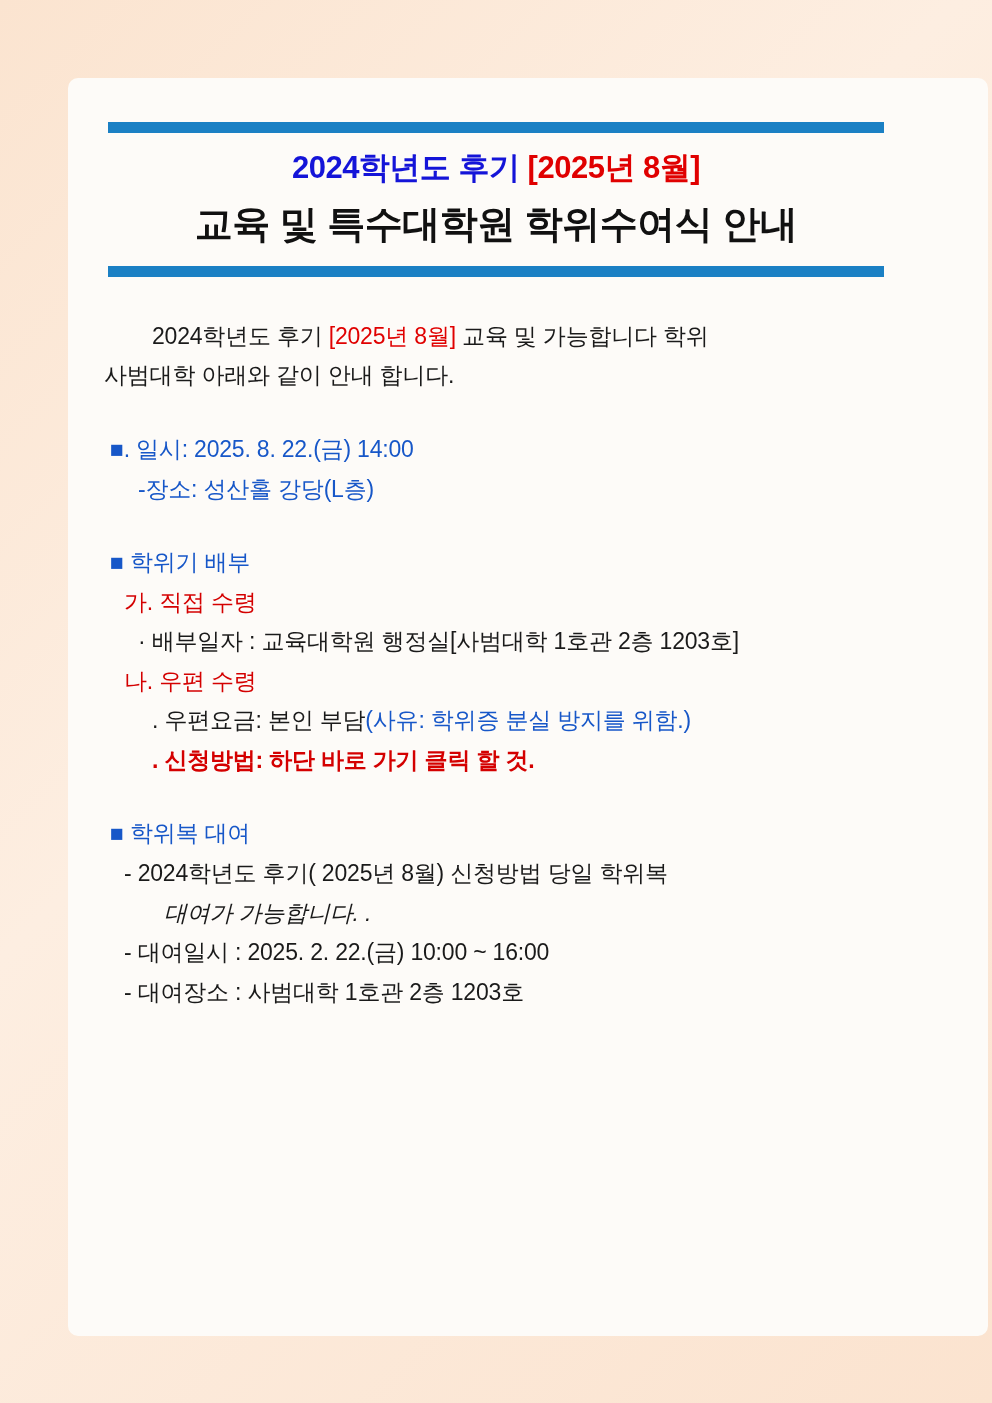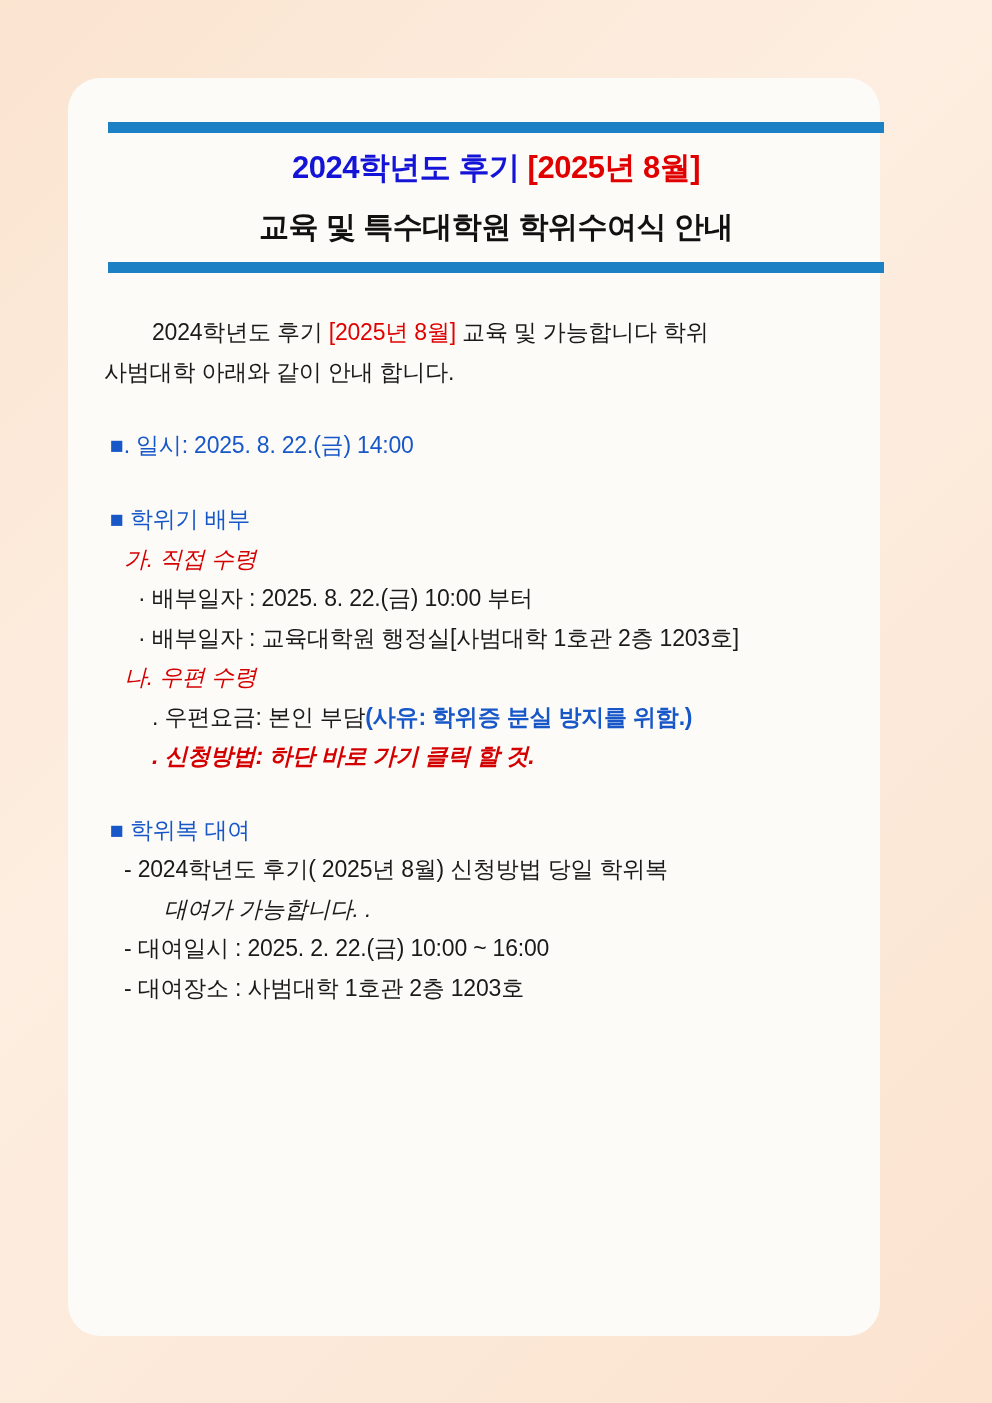--- a/index.html
+++ b/index.html
@@ -10,24 +10,24 @@
     width: 992px;
     height: 1403px;
     background: linear-gradient(135deg, #fbe4d0 0%, #fdeee1 40%, #fbe3cf 100%);
     font-family: "Liberation Sans", sans-serif;
     overflow: hidden;
   }
   .page {
     position: absolute;
     left: 68px;
     top: 78px;
-    width: 812px;
+    width: 920px;
     height: 1258px;
     background: #fdfbf8;
-    border-radius: 32px;
+    border-radius: 10px;
   }
   .inner {
     position: absolute;
     left: 30px;
     top: 44px;
     width: 796px;
   }
   .rule {
     background: #1b80c4;
     margin: 0 auto;
@@ -47,45 +47,45 @@
   }
   .title-1 {
     font-size: 31px;
     font-weight: bold;
     letter-spacing: -0.5px;
     line-height: 1.35;
   }
   .title-1 .blue { color: #1414d8; }
   .title-1 .red { color: #e00000; }
   .title-2 {
-    font-size: 30px;
+    font-size: 38px;
     font-weight: bold;
     color: #111111;
     letter-spacing: -0.5px;
     line-height: 1.45;
-    margin-top: 16px;
+    margin-top: 8px;
   }
   .body {
     margin-top: 40px;
     font-size: 23px;
     color: #1a1a1a;
     line-height: 1.72;
     letter-spacing: -0.2px;
   }
   .para {
     text-align: justify;
     text-align-last: left;
     margin: 0 4px 0 6px;
   }
   .para .indent { display: inline-block; width: 48px; }
   .para .red { color: #e00000; }
   .gap-md { height: 34px; }
   .blue { color: #1757c8; }
   .blue-head { color: #1757c8; }
-  .red-head { color: #d40000; font-style: italic; }
+  .red-head { color: #d40000; }
   .line { white-space: nowrap; }
   .l1 { margin-left: 12px; }
   .l2 { margin-left: 26px; }
   .l3 { margin-left: 40px; }
   .l4 { margin-left: 54px; }
   .cont { margin-left: 66px; font-style: italic; }
 </style>
 </head>
 <body>
 
@@ -107,30 +107,30 @@
 
       <div class="para">
         <span class="indent"></span><span>2024학년도 후기 </span><span class="red">[2025년 8월]</span><span> 교육 및 가능합니다 학위</span>
         <br>
         <span>사범대학 아래와 같이 안내 합니다.</span>
       </div>
 
       <div class="gap-md"></div>
 
       <div class="line l1 blue-head">■. 일시: 2025. 8. 22.(금) 14:00</div>
+      <div class="line l3 blue">-장소:  성산홀 강당(L층)</div>
 
       <div class="gap-md"></div>
 
       <div class="line l1 blue-head">■ 학위기 배부</div>
       <div class="line l2 red-head">가. 직접 수령</div>
-      <div class="line l3">· 배부일자 : 2025. 8. 22.(금) 10:00 부터</div>
       <div class="line l3">· 배부일자 : 교육대학원 행정실[사범대학 1호관 2층 1203호]</div>
       <div class="line l2 red-head">나. 우편 수령</div>
       <div class="line l4">
-        <span>. 우편요금: 본인 부담</span><span class="blue-head" style="font-weight:bold">(사유: 학위증 분실 방지를 위함.)</span>
+        <span>. 우편요금: 본인 부담</span><span class="blue-head" style="font-weight:normal">(사유: 학위증 분실 방지를 위함.)</span>
       </div>
       <div class="line l4 red-head" style="font-weight:bold">. 신청방법: 하단 바로 가기 클릭 할 것.</div>
 
       <div class="gap-md"></div>
 
       <div class="line l1 blue-head">■ 학위복 대여</div>
       <div class="line l2">- 2024학년도 후기( 2025년 8월) 신청방법 당일 학위복</div>
       <div class="line cont">대여가 가능합니다. .</div>
       <div class="line l2">- 대여일시 : 2025. 2. 22.(금) 10:00 ~ 16:00</div>
       <div class="line l2">- 대여장소 : 사범대학 1호관 2층 1203호</div>

